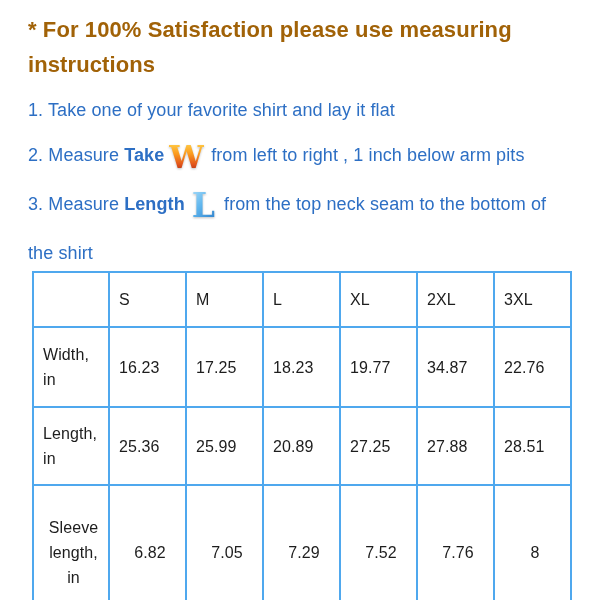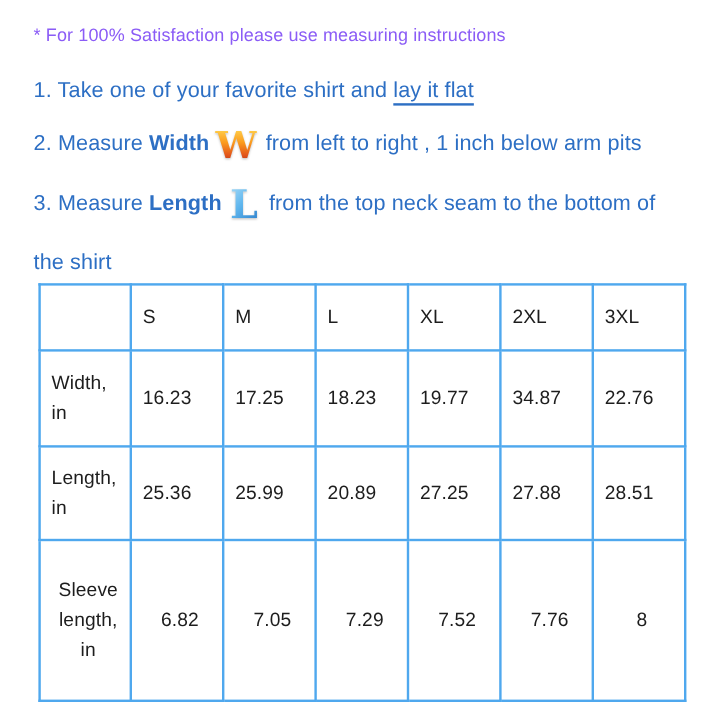--- a/index.html
+++ b/index.html
@@ -6,40 +6,39 @@
   html, body { width: 600px; height: 600px; }
   body {
     background: #ffffff;
     font-family: "Liberation Sans", sans-serif;
     padding: 12px 18px 0 28px;
     overflow: hidden;
   }
 
   
   .title {
-    color: #8b5cf6;
-    font-size: 15px;
-    font-weight: normal;
+    color: #a16207;
+    font-size: 22px;
+    font-weight: bold;
     letter-spacing: 0.1px;
   }
   .title-line { display: block; line-height: 35px; }
 
   
   .step {
     color: #2d6fc4;
     font-size: 18px;
     line-height: 22px;
     letter-spacing: 0.1px;
   }
   .step-1 { margin-top: 17px; }
   .step-2 { margin-top: 21px; }
   .step-3 { margin-top: 16px; }
   .step b { font-weight: bold; }
   .underlined {
-    text-decoration: underline;
     text-underline-offset: 5px;
     text-decoration-thickness: 2px;
   }
   .wrap-line { display: block; margin-top: 20px; }
 
   
   .letter-icon {
     display: inline-block;
     font-family: "DejaVu Serif", serif;
     font-weight: bold;
@@ -93,21 +92,21 @@
 
   <div class="title">
     <span class="title-line">* For 100% Satisfaction please use measuring instructions</span>
   </div>
 
   <div class="step step-1">
     <span>1. Take one of your favorite shirt and </span><span class="underlined">lay it flat</span>
   </div>
 
   <div class="step step-2">
-    <span>2. Measure </span><b>Width</b><span class="letter-icon w-icon">W</span><span>from left to right , 1 inch below arm pits</span>
+    <span>2. Measure </span><b>Take</b><span class="letter-icon w-icon">W</span><span>from left to right , 1 inch below arm pits</span>
   </div>
 
   <div class="step step-3">
     <span>3. Measure </span><b>Length</b><span class="letter-icon l-icon">L</span><span>from the top neck seam to the bottom of</span>
     <span class="wrap-line">the shirt</span>
   </div>
 
   <table class="size-chart">
     <colgroup>
       <col class="label-col">

